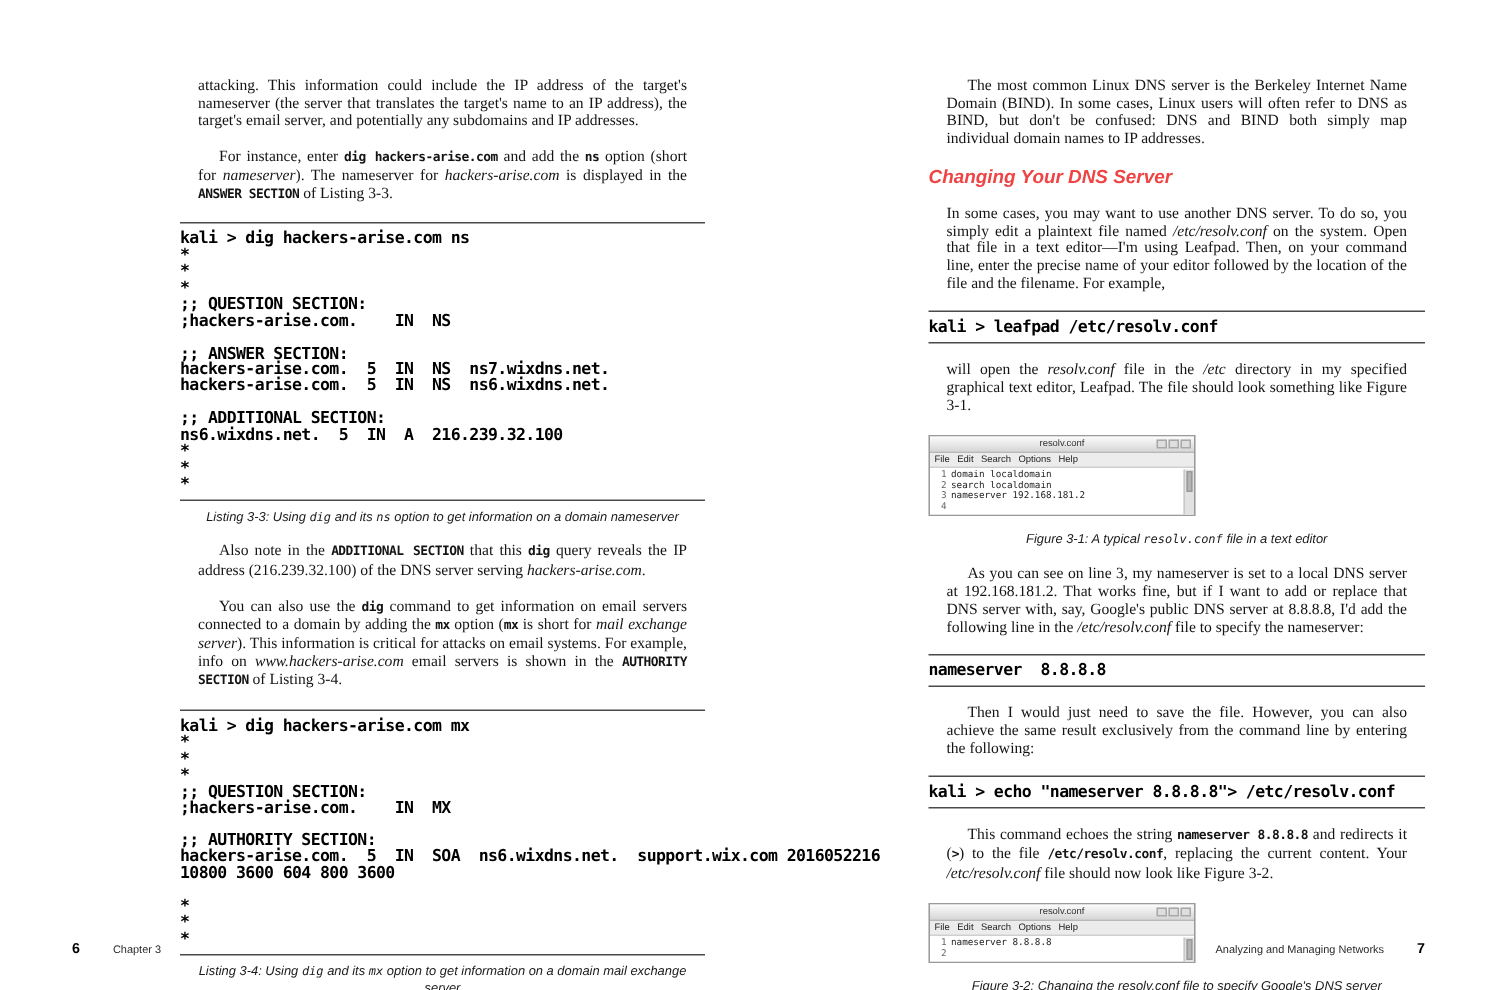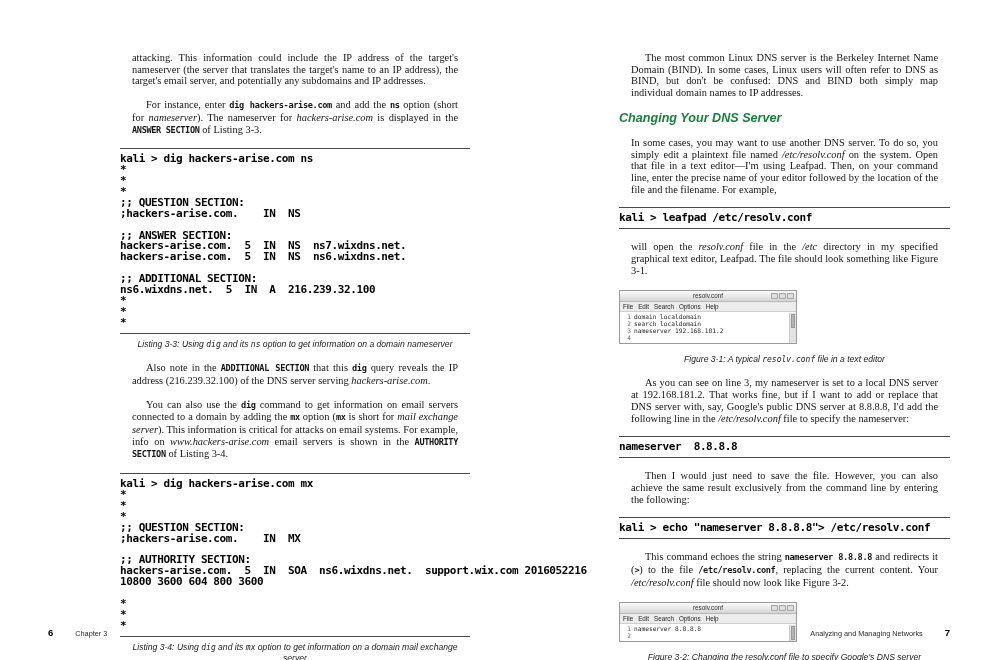--- a/index.html
+++ b/index.html
@@ -27,21 +27,21 @@
   }
   .caption{
     margin:5px 0 0 0;font-family:"Liberation Sans",sans-serif;font-style:italic;
     font-size:8.6px;line-height:10.5px;color:#1a1a1a;text-align:center;
   }
   .caption .run-m{font-family:"DejaVu Sans Mono",monospace;font-size:8px;font-style:italic;}
   .mt8{margin-top:0;} .mt7{margin-top:7px;} .mt14{margin-top:14px;} .mt10{margin-top:10px;}
 
   h2.section-heading{
     margin:12px 0 0 0;font-family:"Liberation Sans",sans-serif;
-    font-style:italic;font-weight:bold;font-size:12.6px;color:#15803d;
+    font-style:italic;font-weight:bold;font-size:12.6px;color:#ef4444;
   }
 
   
   .leafpad-window{
     width:178px;border:1px solid #9a9a9a;background:#ececec;
     font-family:"Liberation Sans",sans-serif;box-sizing:border-box;
   }
   .titlebar{
     position:relative;height:10px;border-bottom:1px solid #b8b8b8;
     background:linear-gradient(#fcfcfc,#d6d6d6);

